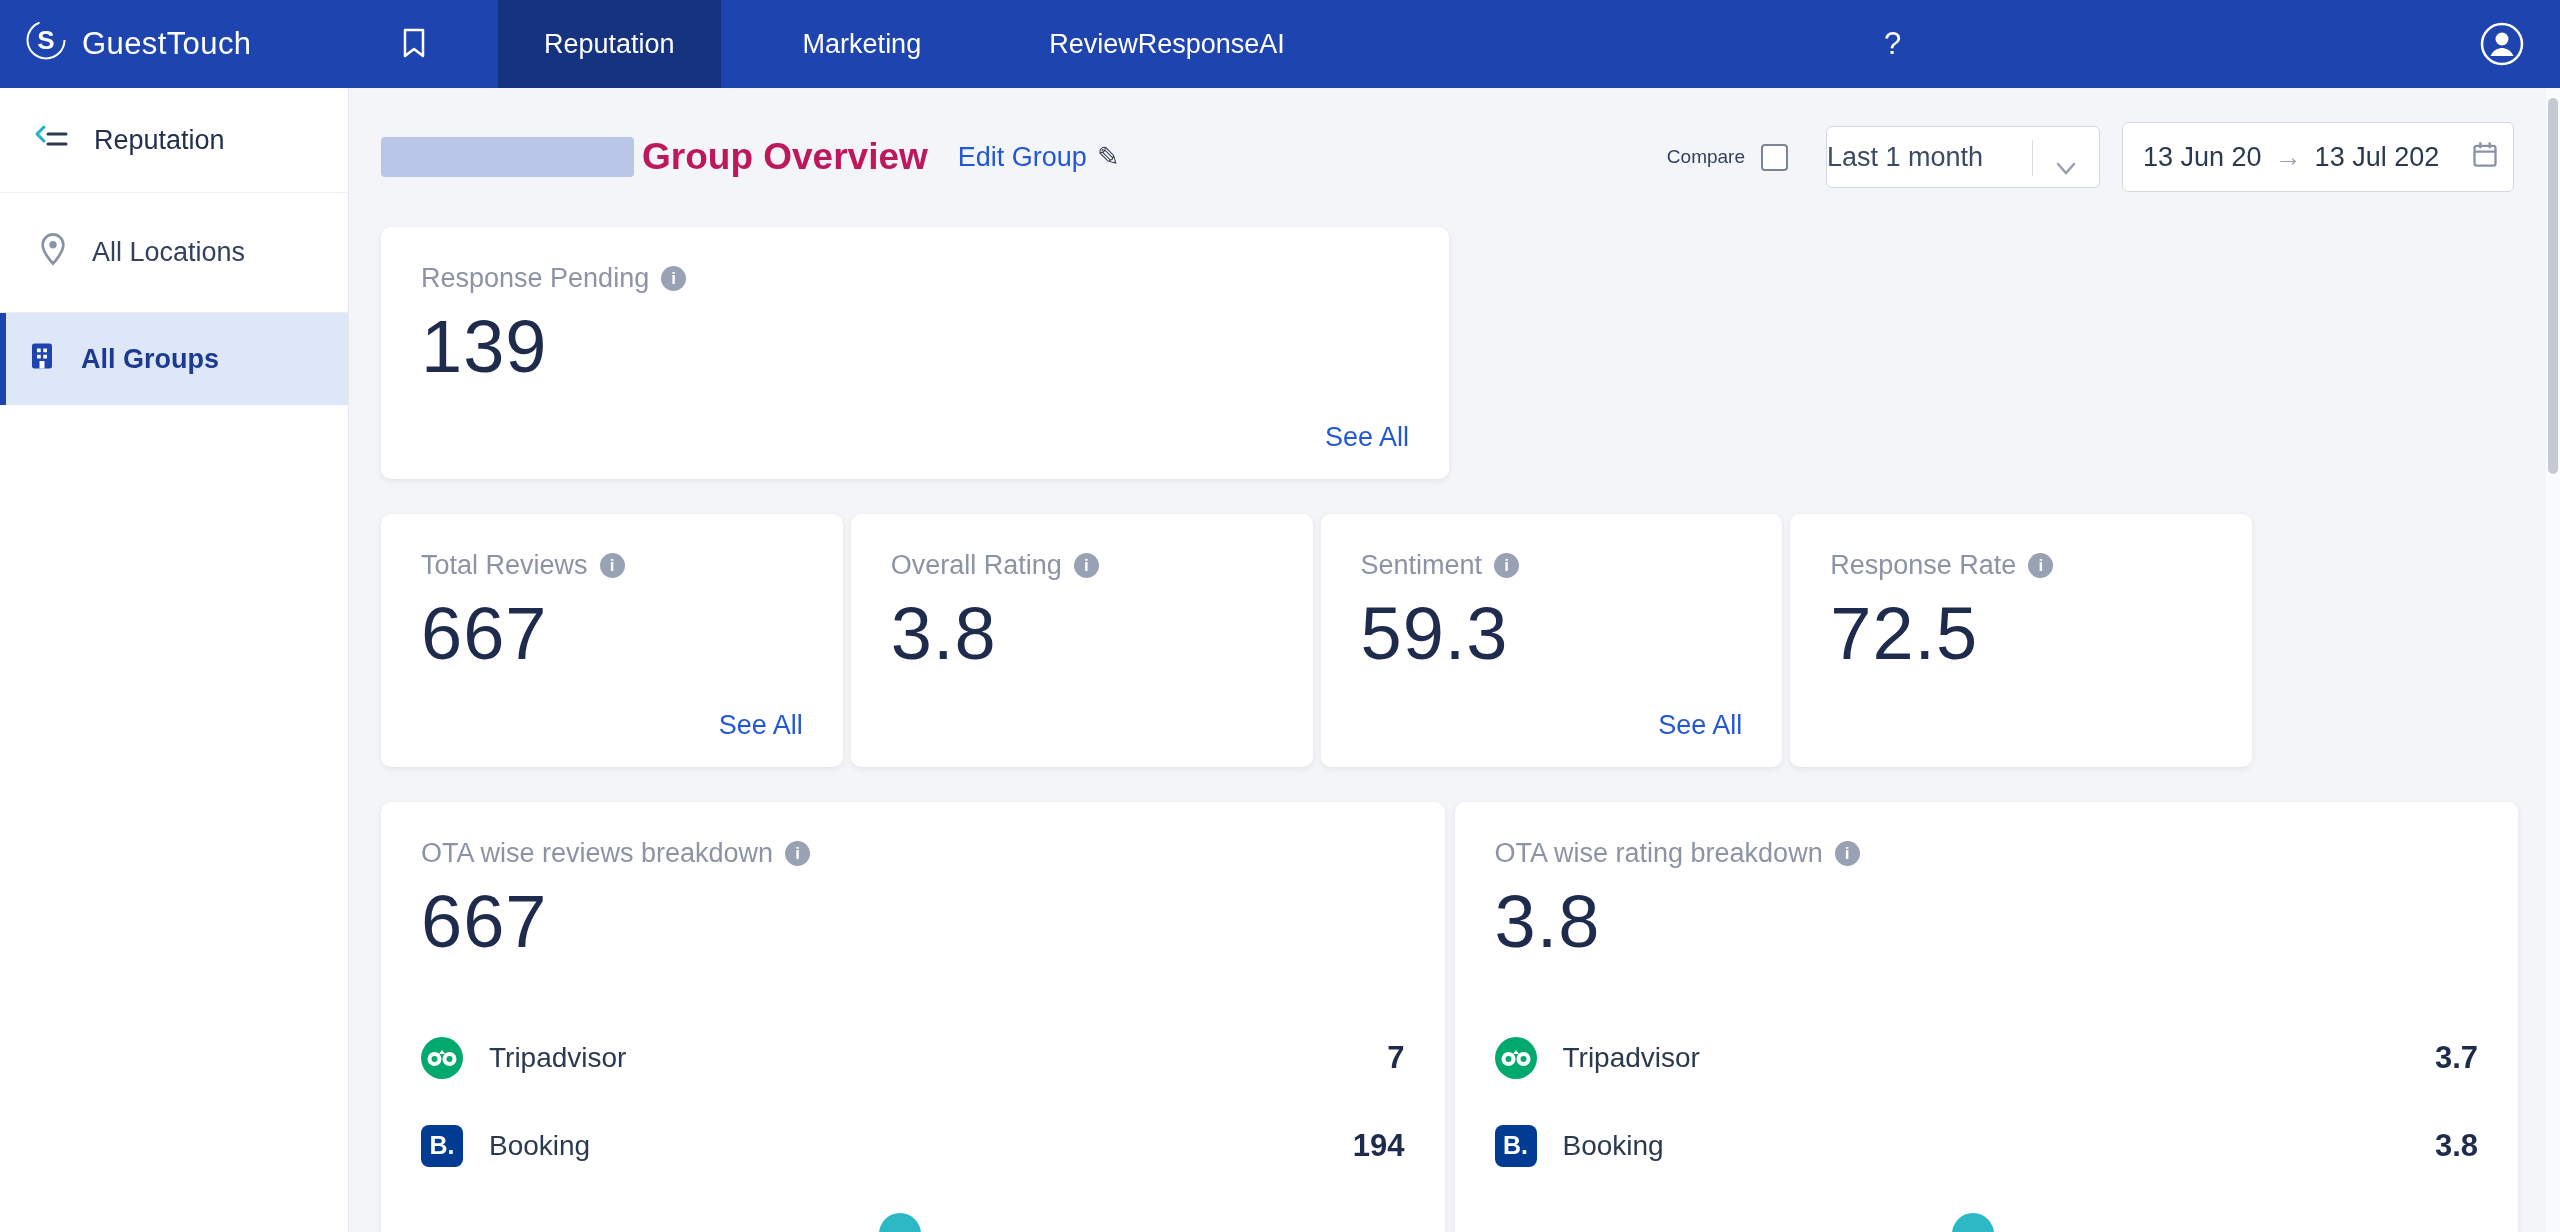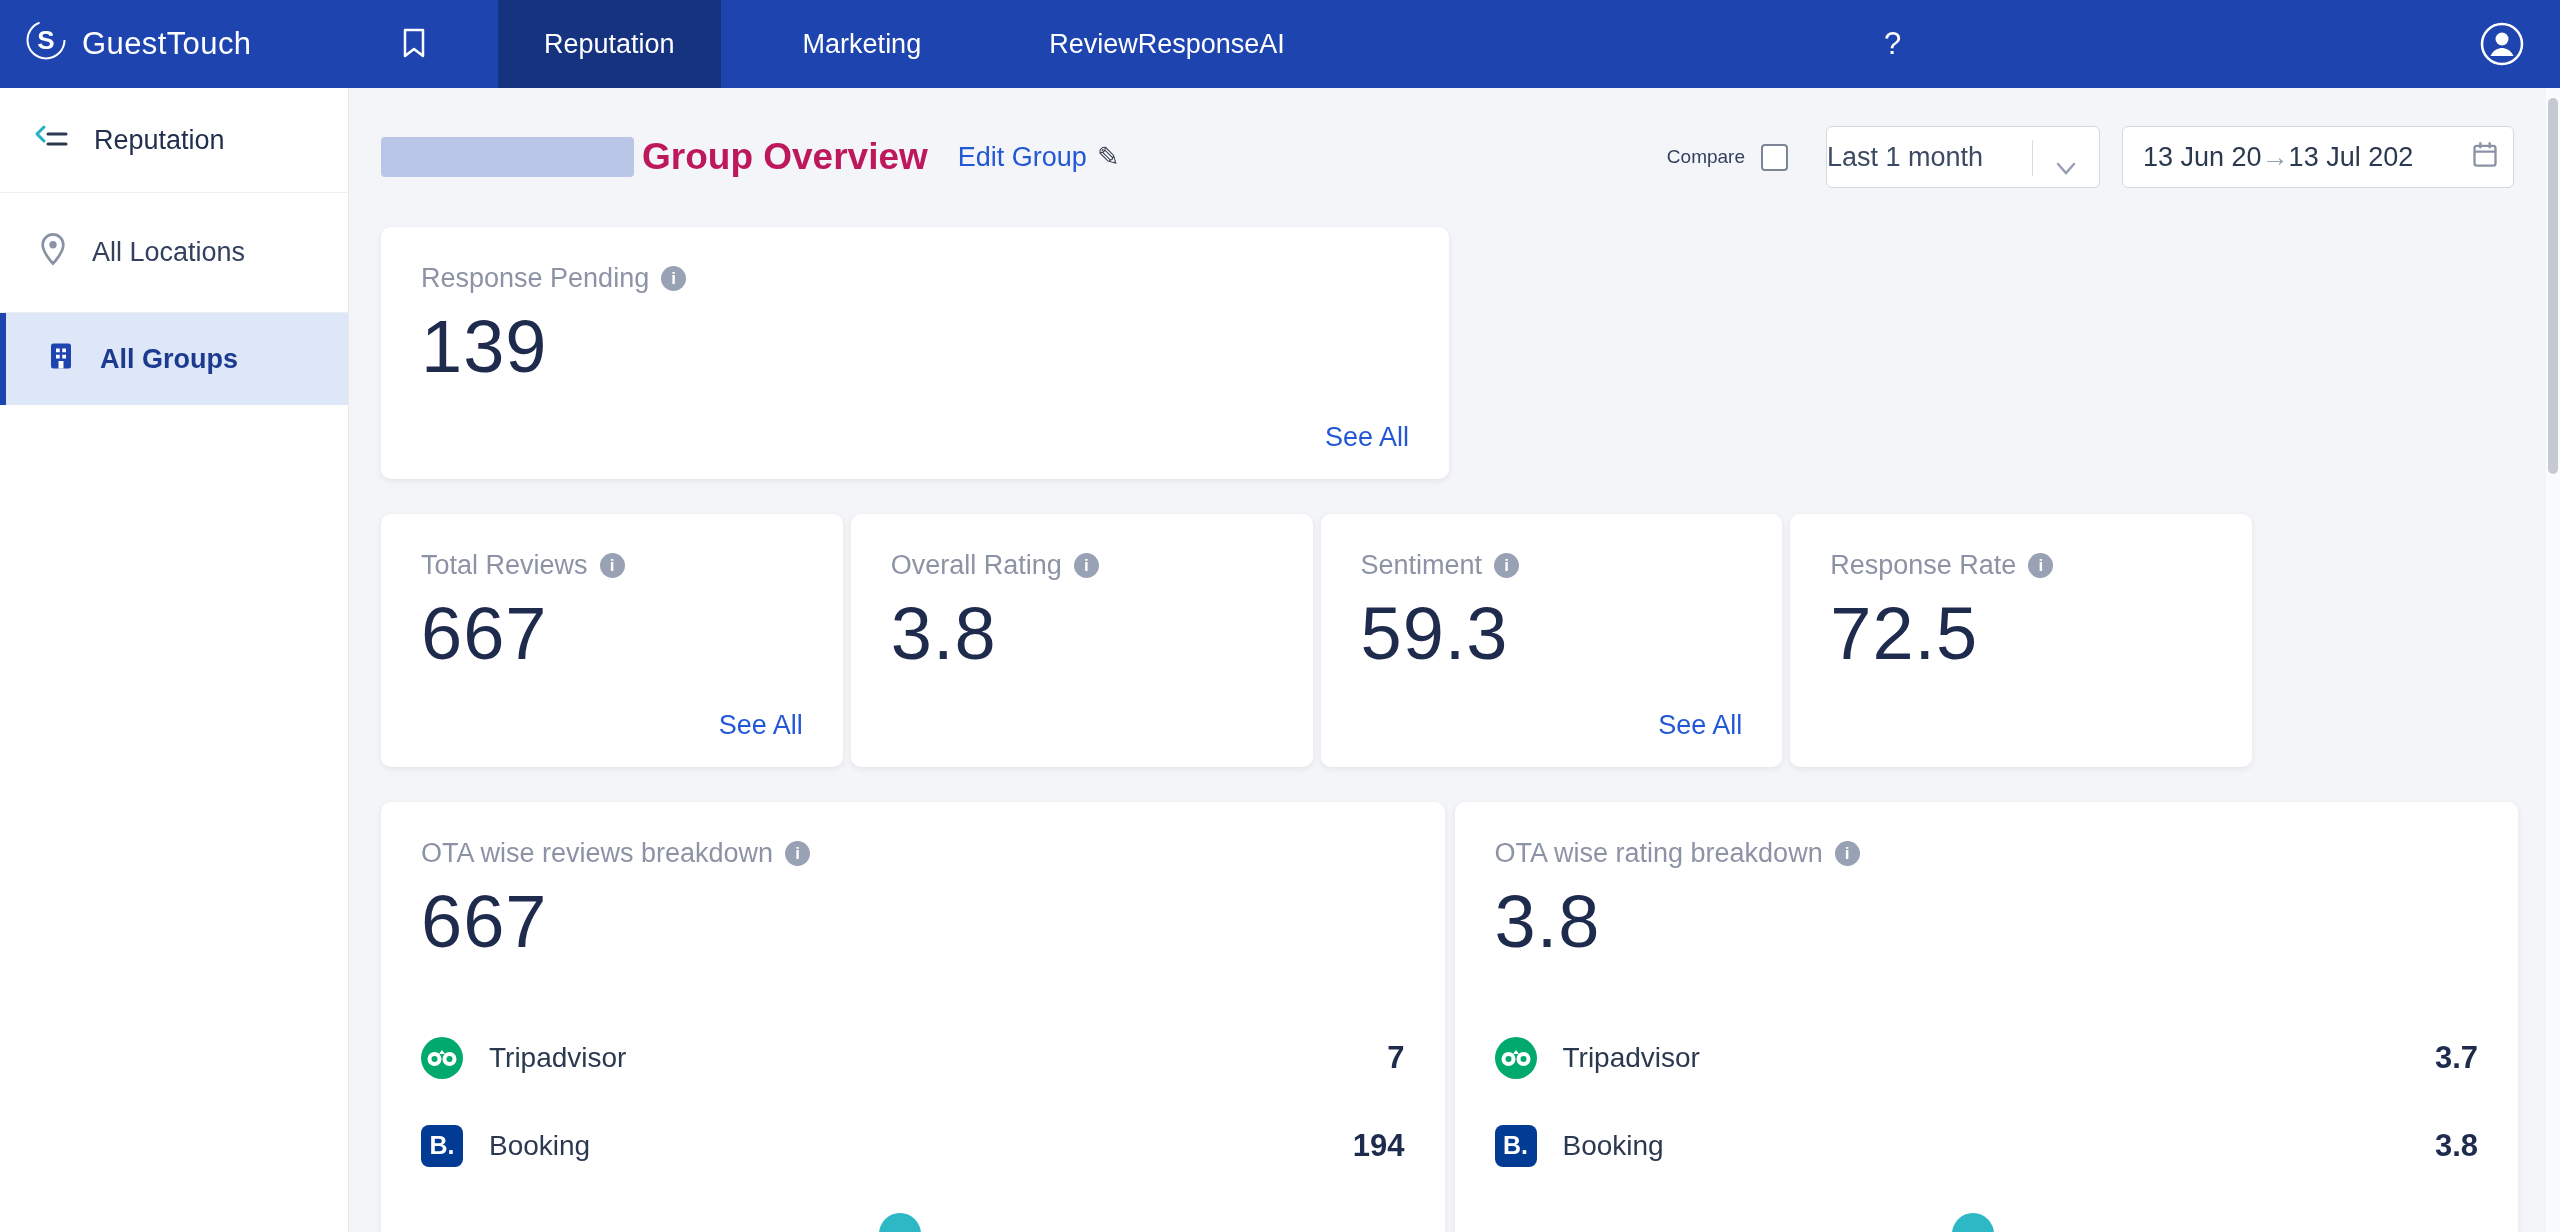--- a/index.html
+++ b/index.html
@@ -23,21 +23,21 @@
 
   
   .sidebar { position:absolute; top:88px; left:0; width:349px; bottom:0;
     background:#fff; border-right:1px solid #e6e8ee; z-index:20; }
   .side-back { height:105px; display:flex; align-items:center; gap:26px;
     padding-left:34px; border-bottom:1px solid #eceef2; font-size:27px; color:#22304e; cursor:pointer; }
   .side-item { height:120px; display:flex; align-items:center; gap:24px;
     padding-left:38px; font-size:27px; color:#33415e; cursor:pointer; }
   .side-item.loc { border-bottom:1px solid #eceef2; }
   .side-item.active { height:92px; background:#dde7f7; border-left:6px solid #1e44af;
-    padding-left:40px; color:#1c3a8f; font-weight:600; }
+    padding-left:21px; color:#1c3a8f; font-weight:600; }
 
   
   .main { position:absolute; left:349px; top:88px; right:0; bottom:0;
     background:#f4f5f8; overflow:hidden; }
 
   .page-head { position:absolute; left:32px; right:46px; top:36px; height:66px;
     display:flex; align-items:center; }
   .redacted { width:253px; height:40px; background:#b9c6e8; border-radius:4px; }
   .page-title { font-size:37px; font-weight:600; color:#be185d; margin-left:8px; white-space:nowrap; }
   .edit-link { margin-left:30px; font-size:27px; color:#2257d6; font-weight:500;
@@ -45,23 +45,23 @@
   .pencil { color:#3c4556; font-size:27px; }
   .head-right { margin-left:auto; display:flex; align-items:center; }
   .compare-label { font-size:19px; color:#33415e; }
   .compare-box { width:27px; height:27px; border:2px solid #7c8596; border-radius:4px;
     background:#fff; margin-left:16px; appearance:none; cursor:pointer; }
   .select { margin-left:38px; width:274px; height:62px; background:#fff;
     border:1px solid #d3d8e0; border-radius:6px; display:flex; align-items:center;
     font-size:27px; color:#3c4a63; position:relative; cursor:pointer; }
   .select .sep { position:absolute; right:66px; top:13px; height:36px; width:1px; background:#d8dce3; }
   .select .chev { position:absolute; right:22px; top:25px; }
-  .daterange { margin-left:22px; width:392px; height:62px; background:#fff;
+  .daterange { margin-left:22px; width:392px; height:70px; background:#fff;
     border:1px solid #d3d8e0; border-radius:6px; display:flex; align-items:center;
-    padding:0 14px 0 20px; font-size:27px; color:#2b3950; 
+    padding:0 14px 0 20px; font-size:27px; color:#2b3950; gap:13px;
     overflow:hidden; white-space:nowrap; cursor:pointer; }
   .dr-arrow { color:#98a1b3; }
   .dr-cal { margin-left:auto; flex:0 0 auto; }
 
   
   .card { background:#fff; border-radius:10px; box-shadow:0 2px 6px rgba(23,34,63,.08); }
   .card-title { display:flex; align-items:center; gap:12px; font-size:27px; color:#8b93a5; }
   .info-icon { width:25px; height:25px; border-radius:50%; background:#99a2b4; color:#fff;
     font-size:17px; font-weight:700; display:inline-flex; align-items:center;
     justify-content:center; font-style:normal; flex:0 0 auto; }

